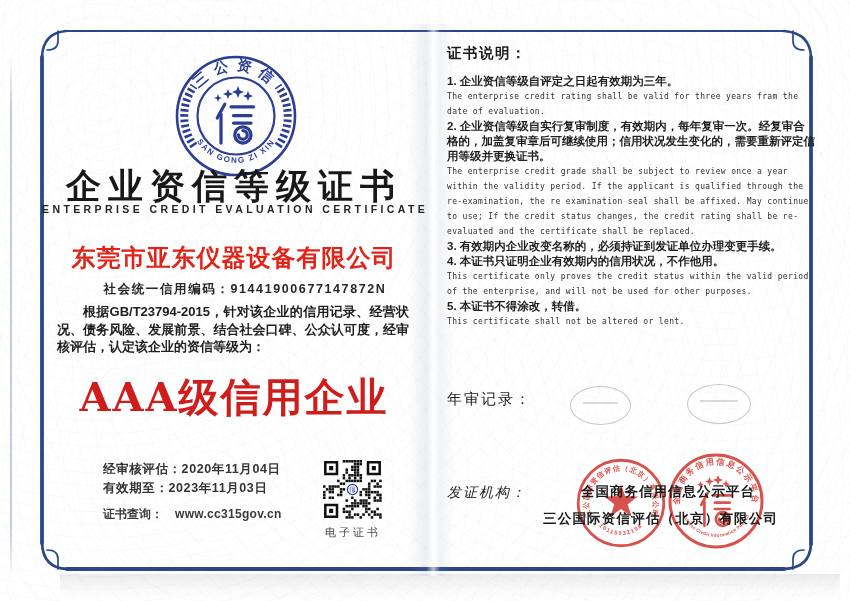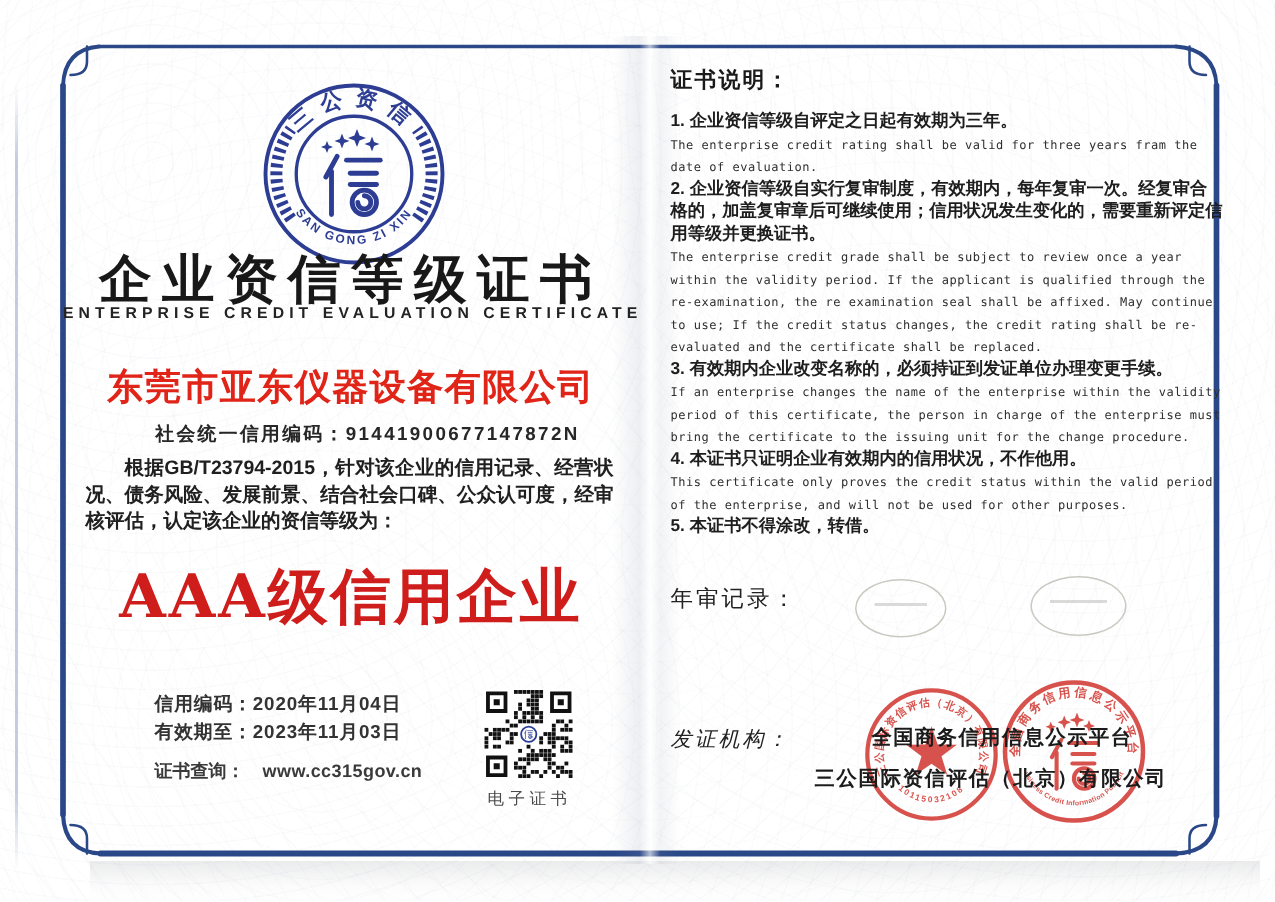--- a/index.html
+++ b/index.html
@@ -124,21 +124,21 @@
       <use href="#xinGlyph" x="-20" y="-20" width="40" height="40" transform="translate(0,7) scale(1.25)"></use>
     </g>
   </svg>
 
   <div class="abs content lp-center" id="cert-title">企业资信等级证书</div>
   <div class="abs content lp-center" id="cert-subtitle">ENTERPRISE CREDIT EVALUATION CERTIFICATE</div>
   <div class="abs content lp-center" id="company-name">东莞市亚东仪器设备有限公司</div>
   <div class="abs content lp-center" id="social-code">社会统一信用编码：91441900677147872N</div>
   <div class="abs content" id="cert-body">根据GB/T23794-2015，针对该企业的信用记录、经营状况、债务风险、发展前景、结合社会口碑、公众认可度，经审核评估，认定该企业的资信等级为：</div>
   <div class="abs content lp-center" id="rating">AAA级信用企业</div>
-  <div class="abs content date-line" id="issue-date">信用编码：2020年11月04日</div>
+  <div class="abs content date-line" id="issue-date">经审核评估：2020年11月04日</div>
   <div class="abs content date-line" id="valid-until">有效期至：2023年11月03日</div>
   <div class="abs content" id="query-line">
     <span>证书查询：</span><span class="url">www.cc315gov.cn</span>
   </div>
 
   <svg class="abs content" id="qr" viewBox="0 0 60 60">
     <rect width="60" height="60" fill="#fff"></rect>
     <g id="qr-modules" fill="#111">
         <rect x="20.32" y="1.00" width="2.5" height="2.5"></rect>
         <rect x="23.08" y="1.00" width="2.5" height="2.5"></rect>
@@ -286,24 +286,24 @@
   <div class="abs content" id="qr-caption">电子证书</div>
 
   <div class="abs content" id="desc-heading">证书说明：</div>
 
   <div class="abs content" id="desc-items">
     <div class="zh">1. 企业资信等级自评定之日起有效期为三年。</div>
     <div class="en">The enterprise credit rating shall be valid for three years fram the date of evaluation.</div>
     <div class="zh">2. 企业资信等级自实行复审制度，有效期内，每年复审一次。经复审合格的，加盖复审章后可继续使用；信用状况发生变化的，需要重新评定信用等级并更换证书。</div>
     <div class="en">The enterprise credit grade shall be subject to review once a year within the validity period. If the applicant is qualified through the re-examination, the re examination seal shall be affixed. May continue to use; If the credit status changes, the credit rating shall be re-evaluated and the certificate shall be replaced.</div>
     <div class="zh">3. 有效期内企业改变名称的，必须持证到发证单位办理变更手续。</div>
-    <div class="en">If an enterprise changes the name of the enterprise within the validity period of this certificate, the person in charge of the enterprise must bring the certificate to the issuing unit for the change procedure.</div>
     <div class="zh">4. 本证书只证明企业有效期内的信用状况，不作他用。</div>
     <div class="en">This certificate only proves the credit status within the valid period of the enterprise, and will not be used for other purposes.</div>
     <div class="zh">5. 本证书不得涂改，转借。</div>
+    <div class="en">This certificate shall not be altered or lent.</div>
   </div>
 
   <div class="abs content" id="annual-label">年审记录：</div>
   <div class="abs content stamp-oval" id="oval1">
       <i></i>
     </div>
   <div class="abs content stamp-oval" id="oval2">
       <i></i>
     </div>
 

